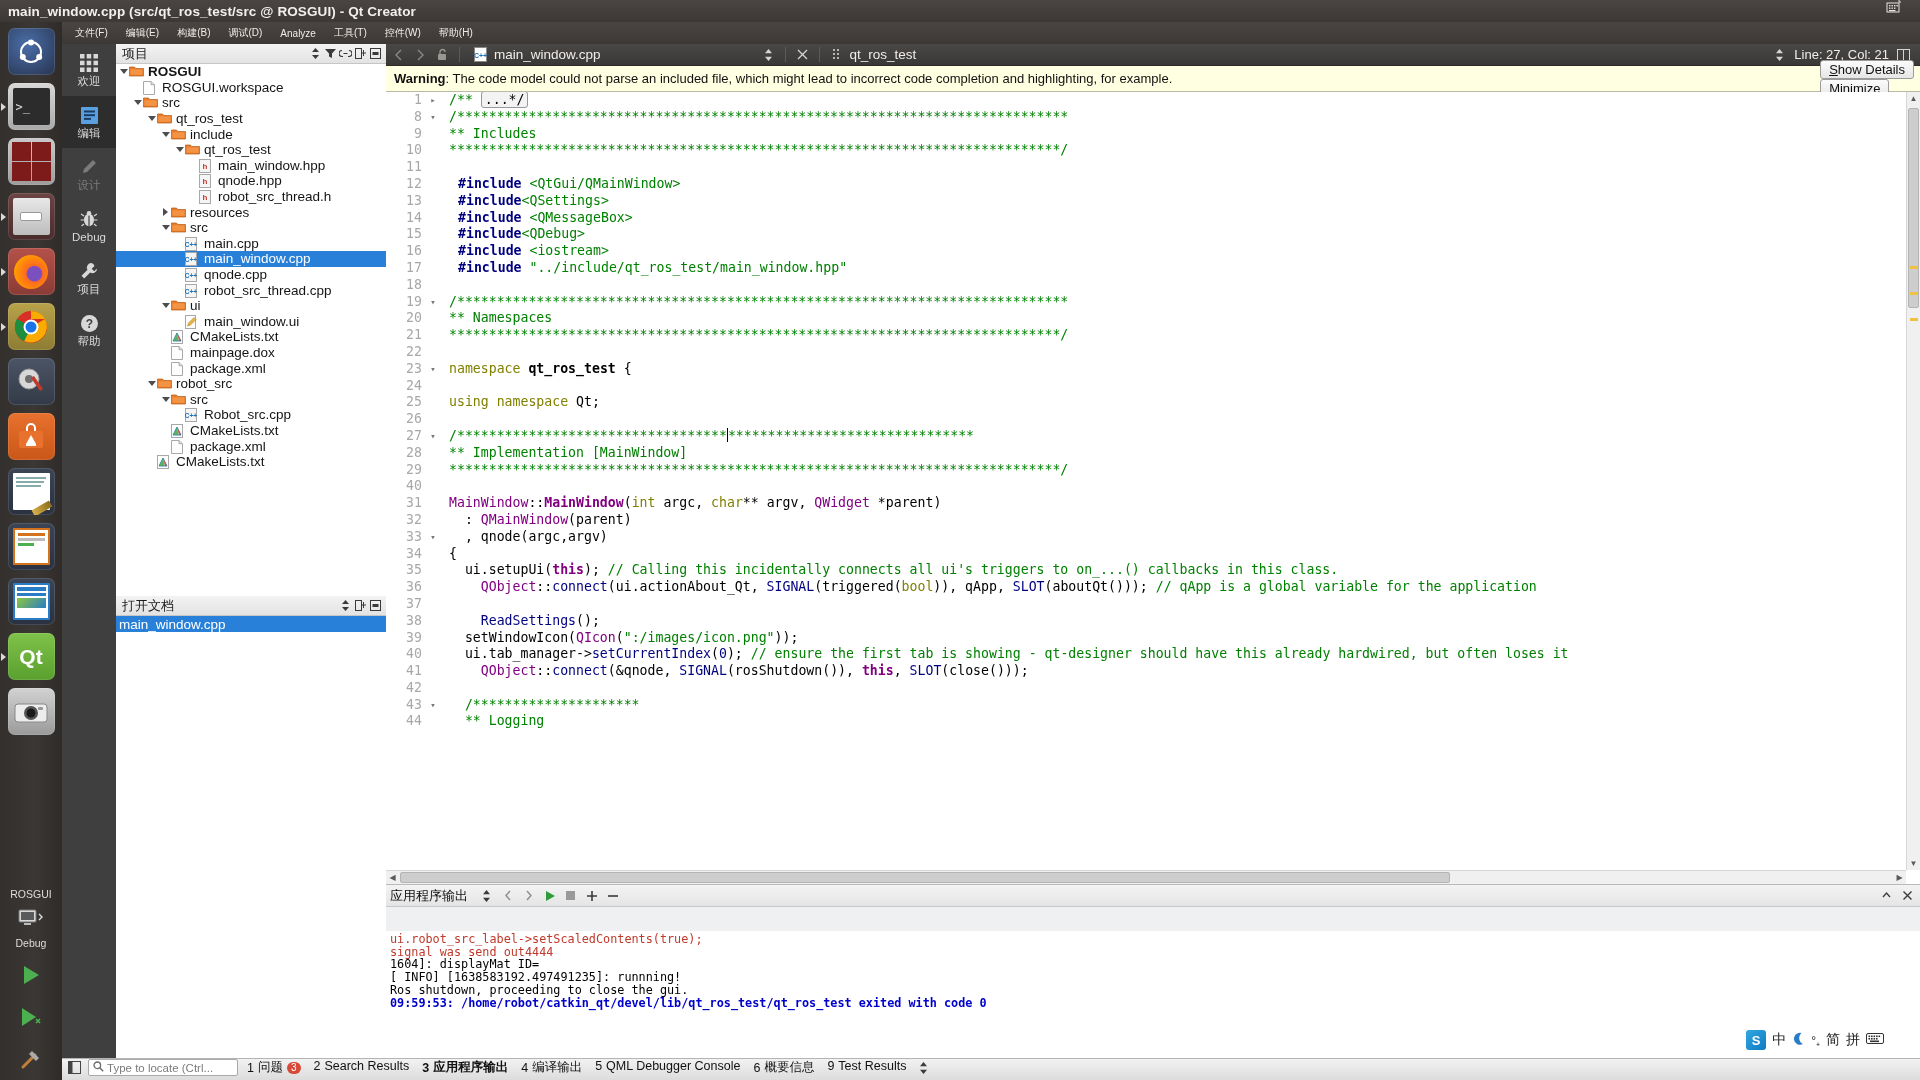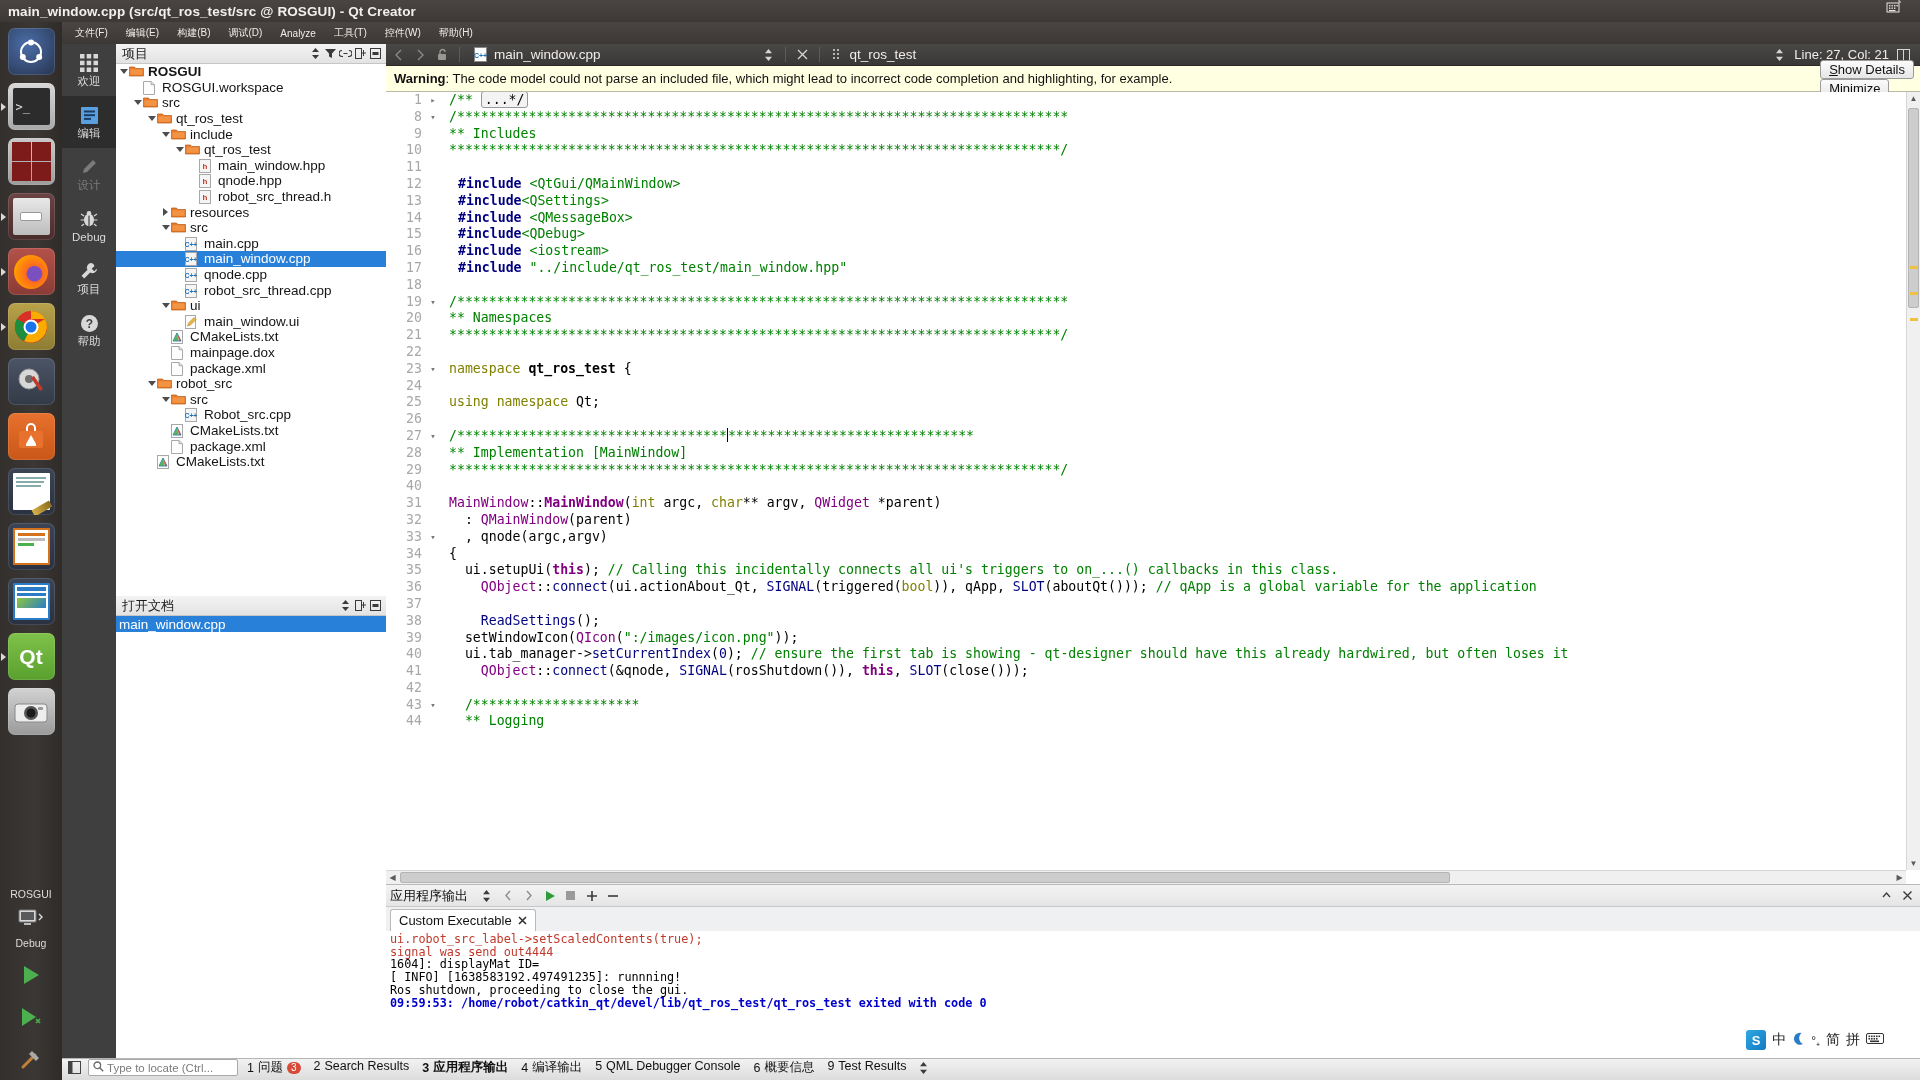--- a/index.html
+++ b/index.html
@@ -986,30 +986,20 @@
                 <path d="M2 7 L5.5 3 L9 7" fill="none" stroke="#3b3b3b" stroke-width="1.3"></path>
               </svg>
           </span>
           <span class="obtn">
             <svg width="11" height="11" viewBox="0 0 11 11">
                 <path d="M1.5 1.5 L9.5 9.5 M9.5 1.5 L1.5 9.5" stroke="#3b3b3b" stroke-width="1.4"></path>
               </svg>
           </span>
         </span>
       </div>
-      <div class="out-tabs">
-        <div class="otab">
-          <span>Custom Executable</span>
-          <span>
-            <svg width="9" height="9" viewBox="0 0 9 9">
-                <path d="M1 1 L8 8 M8 1 L1 8" stroke="#333" stroke-width="1.6"></path>
-              </svg>
-          </span>
-        </div>
-      </div>
       <div class="out-body" id="out-body">
           <div class="oline" style="color: rgb(192, 57, 43);">ui.robot_src_label-&gt;setScaledContents(true);</div>
           <div class="oline" style="color: rgb(192, 57, 43);">signal was send out4444</div>
           <div class="oline" style="color: rgb(0, 0, 0);">1604]: displayMat ID=</div>
           <div class="oline" style="color: rgb(0, 0, 0);">[ INFO] [1638583192.497491235]: runnning!</div>
           <div class="oline" style="color: rgb(0, 0, 0);">Ros shutdown, proceeding to close the gui.</div>
           <div class="oline" style="color: rgb(0, 0, 204); font-weight: bold;">09:59:53: /home/robot/catkin_qt/devel/lib/qt_ros_test/qt_ros_test exited with code 0</div>
         </div>
     </div>
 

